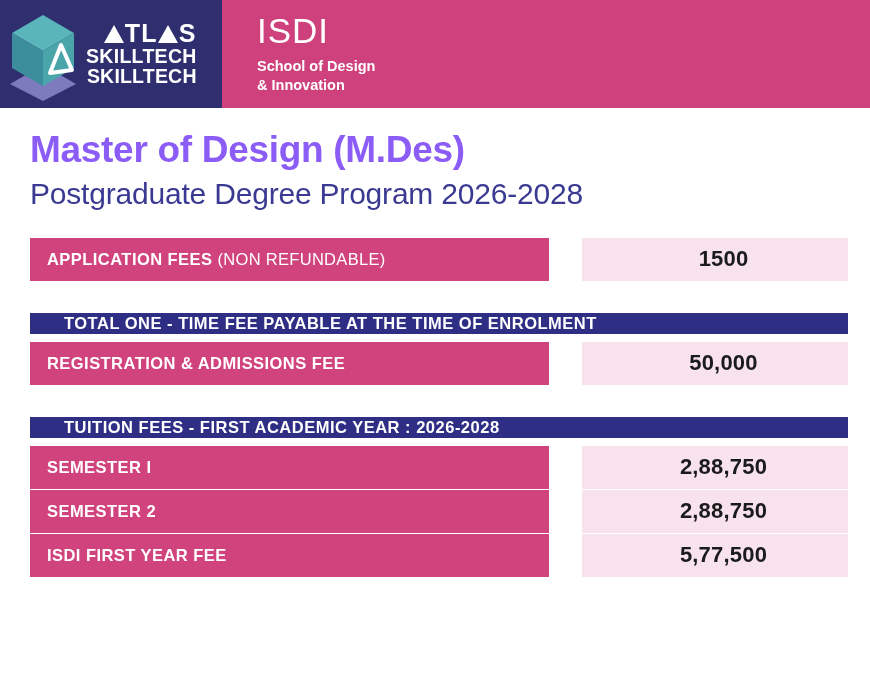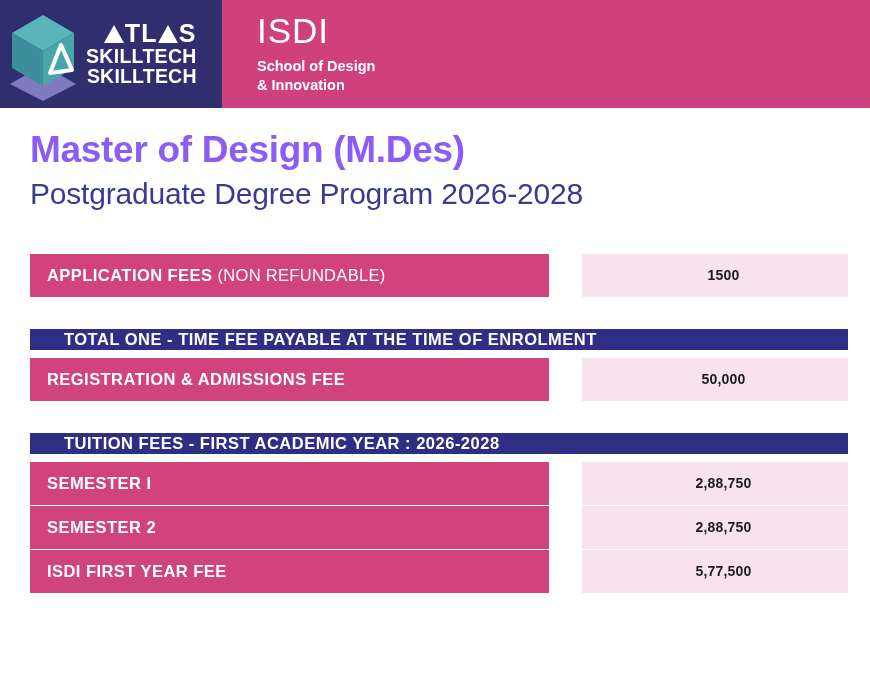--- a/index.html
+++ b/index.html
@@ -116,21 +116,21 @@
     line-height: 1.06;
     letter-spacing: -0.3px;
     margin: 0;
   }
   .doc-subtitle {
     color: #3b3a92;
     font-size: 30px;
     font-weight: normal;
     line-height: 1.15;
     letter-spacing: -0.2px;
-    margin: 8px 0 16px 0;
+    margin: 8px 0 0 0;
   }
 
   
   .fee-area {
     padding: 0 22px 0 30px;
   }
   .fee-row {
     display: flex;
     align-items: stretch;
     height: 43px;
@@ -152,21 +152,21 @@
   }
   .fee-label .light {
     font-weight: normal;
     letter-spacing: 0.3px;
   }
   .fee-value {
     flex: 1 1 auto;
     margin-left: 5px;
     background: #f7e2ee;
     color: #1b1b1b;
-    font-size: 14px;
+    font-size: 22px;
     font-weight: bold;
     letter-spacing: 0.2px;
     display: flex;
     align-items: center;
     justify-content: center;
     padding-left: 17px;
   }
   .section-bar {
     height: 21px;
     background: #2f2e85;

